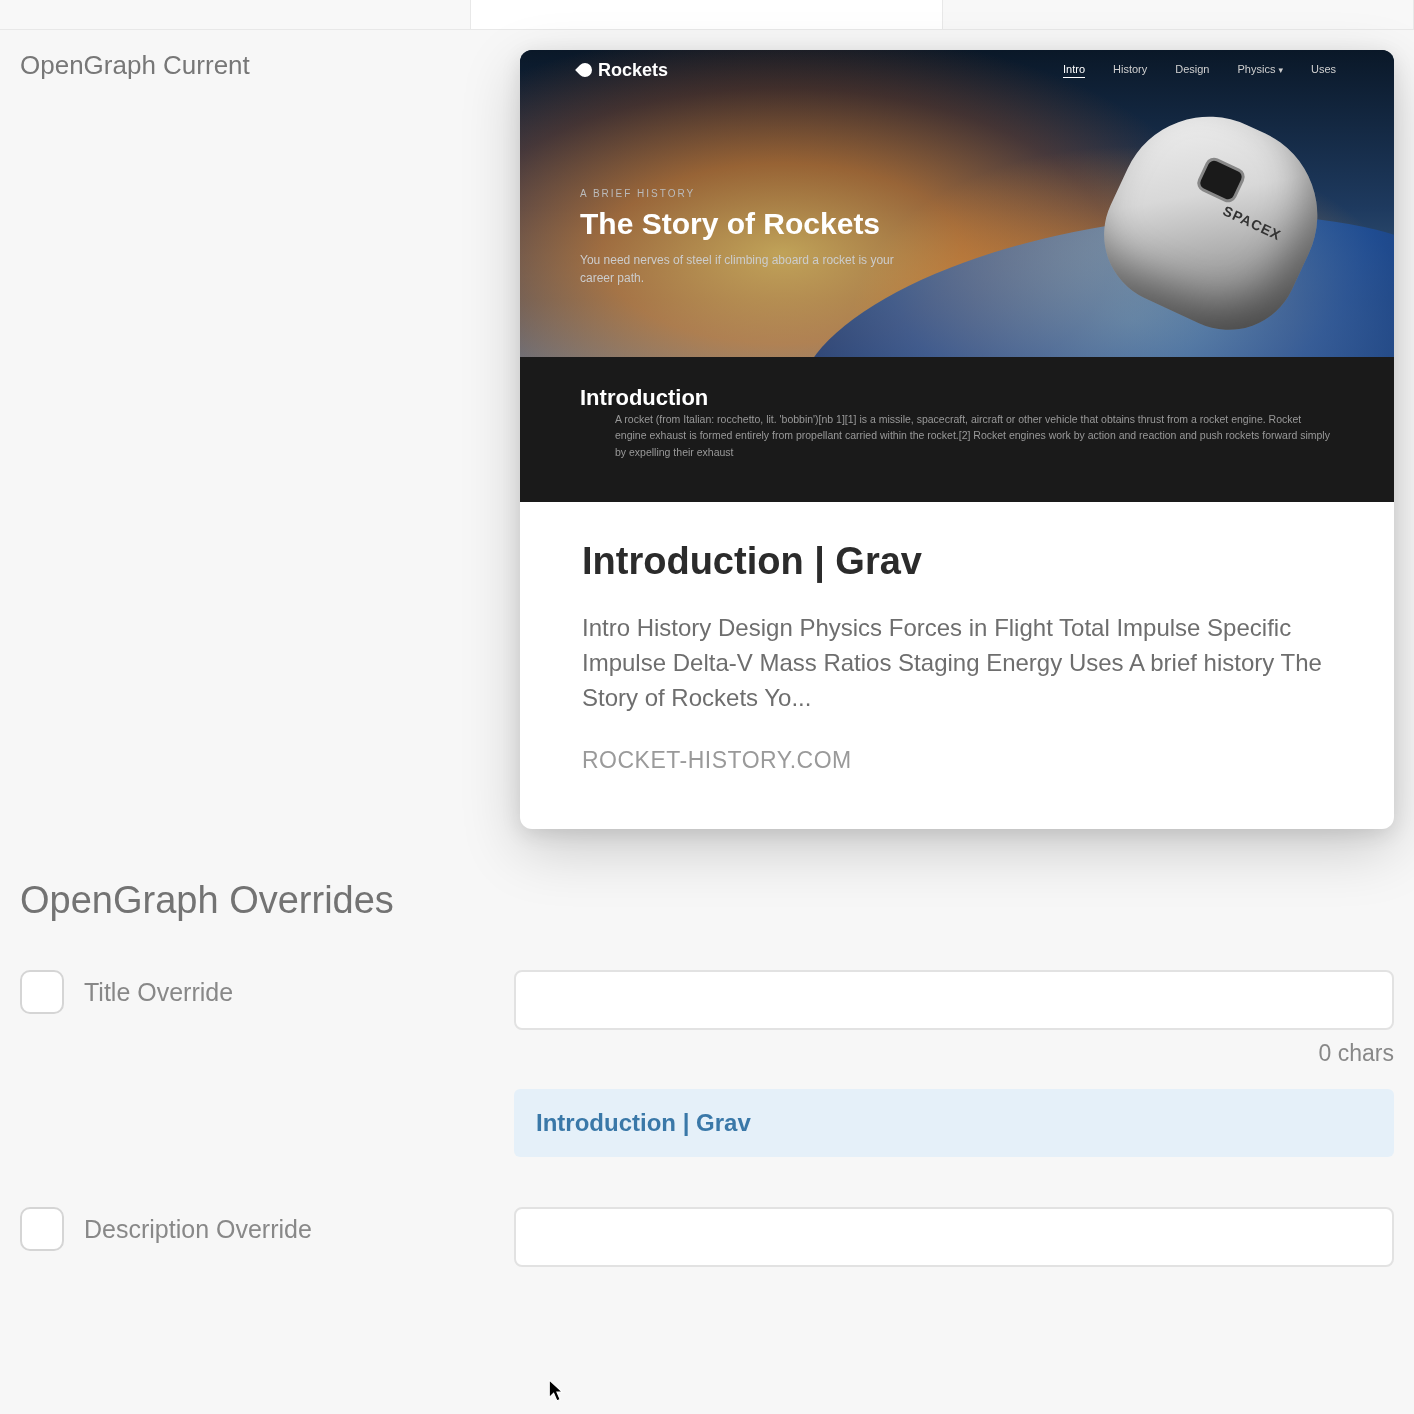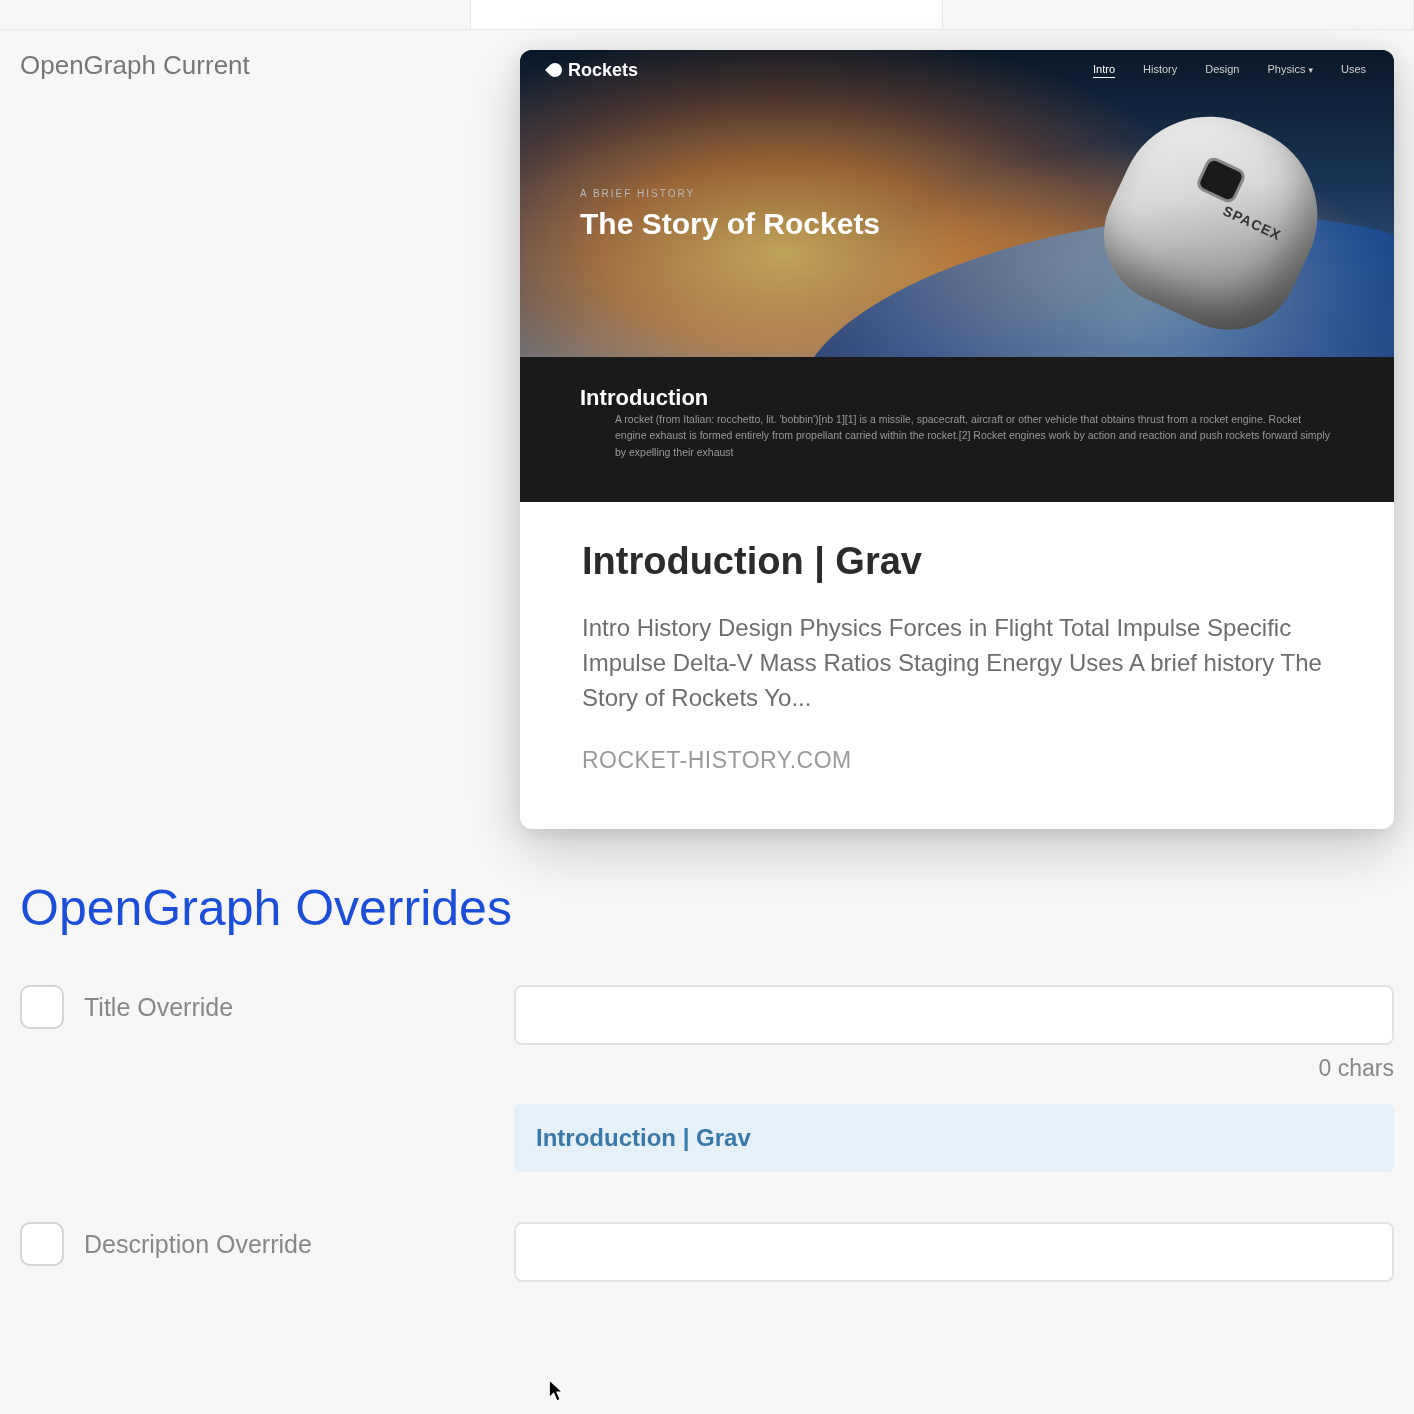--- a/index.html
+++ b/index.html
@@ -128,21 +128,21 @@
     }
     
     .thumb-nav {
       position: absolute;
       top: 0;
       left: 0;
       right: 0;
       height: 40px;
       display: flex;
       align-items: center;
-      padding: 0 28px;
+      padding: 0 58px;
       justify-content: space-between;
     }
     .brand {
       color: #fff;
       font-weight: 700;
       font-size: 18px;
       display: flex;
       align-items: center;
       gap: 6px;
     }
@@ -223,23 +223,23 @@
       line-height: 1.45;
       margin-bottom: 32px;
     }
     .card-domain {
       font-size: 23px;
       color: #9a9a9a;
       letter-spacing: 0.5px;
     }
     
     .overrides-heading {
-      font-size: 50px;
+      font-size: 38px;
       font-weight: 400;
-      color: #1d4ed8;
+      color: #737373;
       margin-bottom: 48px;
     }
     
     .override-row {
       display: flex;
       gap: 24px;
       margin-bottom: 28px;
       align-items: flex-start;
     }
     
@@ -345,20 +345,21 @@
             <span class="active">Intro</span>
             <span>History</span>
             <span>Design</span>
             <span><span>Physics</span><span class="nav-chevron">▾</span></span>
             <span>Uses</span>
           </div>
         </div>
         <div class="hero-text">
           <div class="hero-eyebrow">A BRIEF HISTORY</div>
           <div class="hero-title">The Story of Rockets</div>
+          <div class="hero-sub">You need nerves of steel if climbing aboard a rocket is your career path.</div>
         </div>
         <div class="thumb-body-section">
           <div class="thumb-h2">Introduction</div>
           <div class="thumb-para">A rocket (from Italian: rocchetto, lit. 'bobbin')[nb 1][1] is a missile, spacecraft, aircraft or other vehicle that obtains thrust from a rocket engine. Rocket engine exhaust is formed entirely from propellant carried within the rocket.[2] Rocket engines work by action and reaction and push rockets forward simply by expelling their exhaust</div>
         </div>
       </div>
       <div class="card-body">
         <div class="card-title">Introduction | Grav</div>
         <div class="card-desc">Intro History Design Physics Forces in Flight Total Impulse Specific Impulse Delta-V Mass Ratios Staging Energy Uses A brief history The Story of Rockets Yo...</div>
         <div class="card-domain">ROCKET-HISTORY.COM</div>

